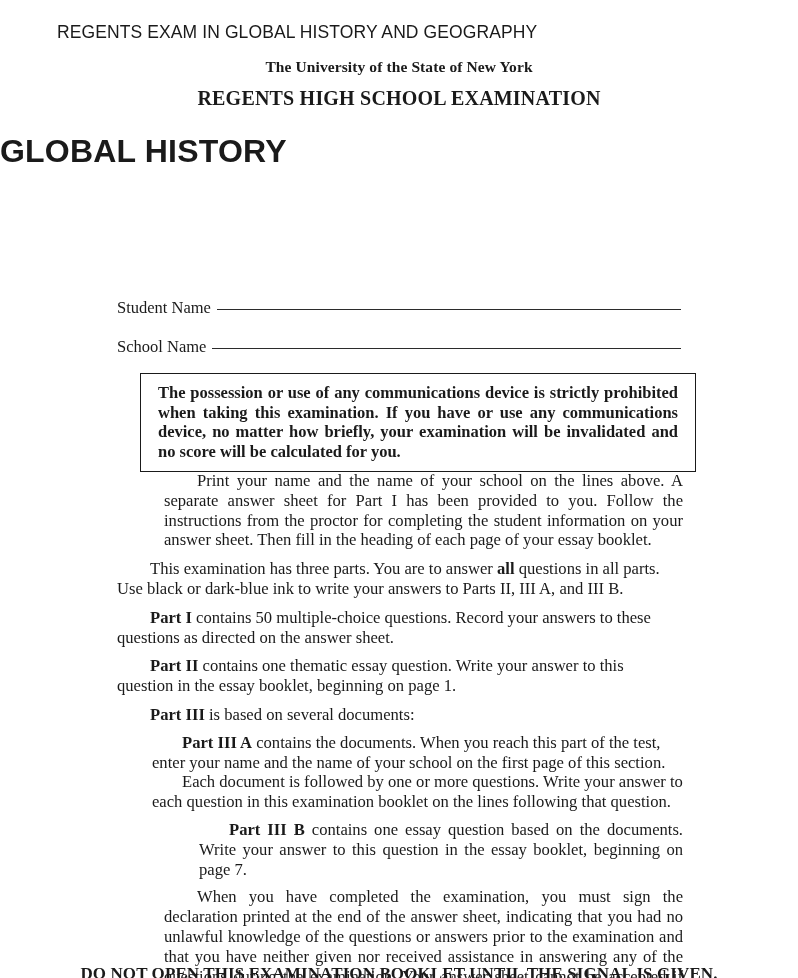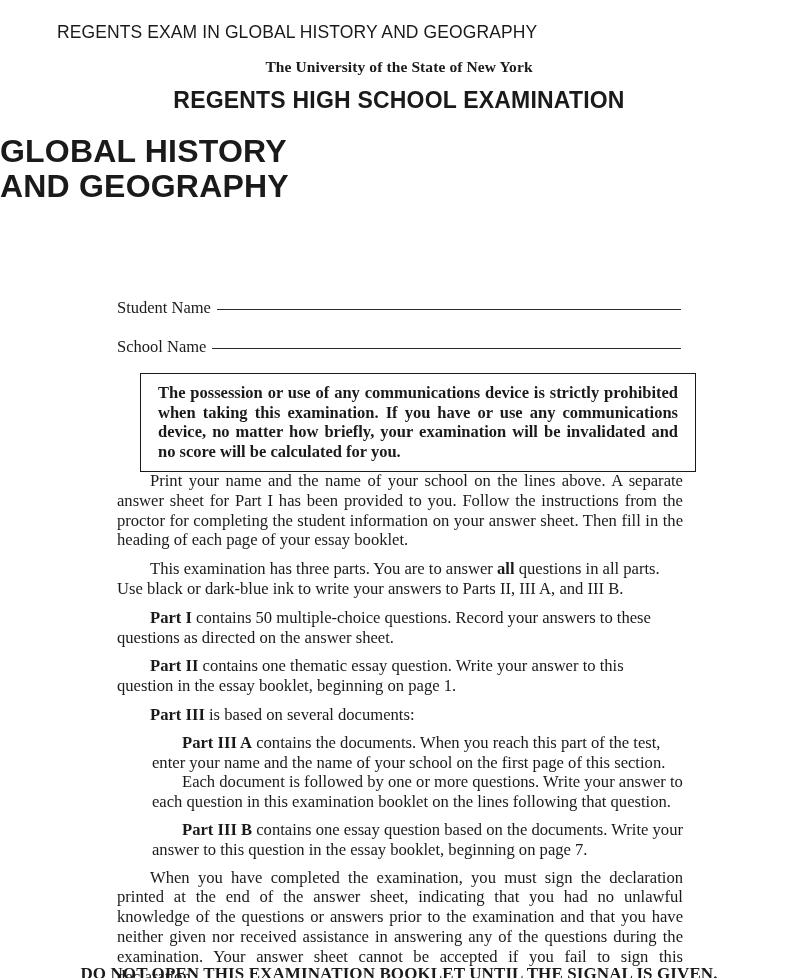--- a/index.html
+++ b/index.html
@@ -43,23 +43,23 @@
     text-align: center;
   }
   .univ-line {
     font-family: "Liberation Serif", "DejaVu Serif", serif;
     font-weight: bold;
     font-size: 15.5px;
     letter-spacing: 0.1px;
   }
   .rhse-line {
     margin-top: 11px;
-    font-family: Liberation Sans, sans-serif;
-    font-weight: bold;
-    font-size: 23px;
+    font-family: Liberation Serif, serif;
+    font-weight: bold;
+    font-size: 20px;
     letter-spacing: 0.2px;
   }
 
   .exam-title {
     position: absolute;
     left: 0;
     top: 134px;
     width: 798px;
     text-align: left;
     font-family: "Liberation Sans", "DejaVu Sans", sans-serif;
@@ -130,20 +130,21 @@
     font-size: 16.6px;
     line-height: 19.8px;
   }
   .instructions p {
     margin: 0 0 9px 0;
     text-indent: 33px;
   }
   .instructions p.just {
     text-align: justify;
     text-justify: inter-word;
+    margin-left: 47px;
   }
   .instructions p.tight { margin-bottom: 8px; }
   .instructions b { font-weight: bold; }
 
   .sub-block {
     margin-left: 35px;
     width: 531px;
   }
   .sub-block p {
     text-indent: 30px;
@@ -170,21 +171,20 @@
 
   <div class="running-head">REGENTS EXAM IN GLOBAL HISTORY AND GEOGRAPHY</div>
 
   <div class="masthead">
     <div class="univ-line">The University of the State of New York</div>
     <div class="rhse-line">REGENTS HIGH SCHOOL EXAMINATION</div>
   </div>
 
   <div class="exam-title">
     <div>GLOBAL HISTORY</div>
-    <div>AND GEOGRAPHY</div>
   </div>
 
 
   <div class="name-field" id="student-name-field">
     <span class="fld-label">Student Name</span>
     <span class="fld-rule"></span>
   </div>
 
   <div class="name-field" id="school-name-field">
     <span class="fld-label">School Name</span>

